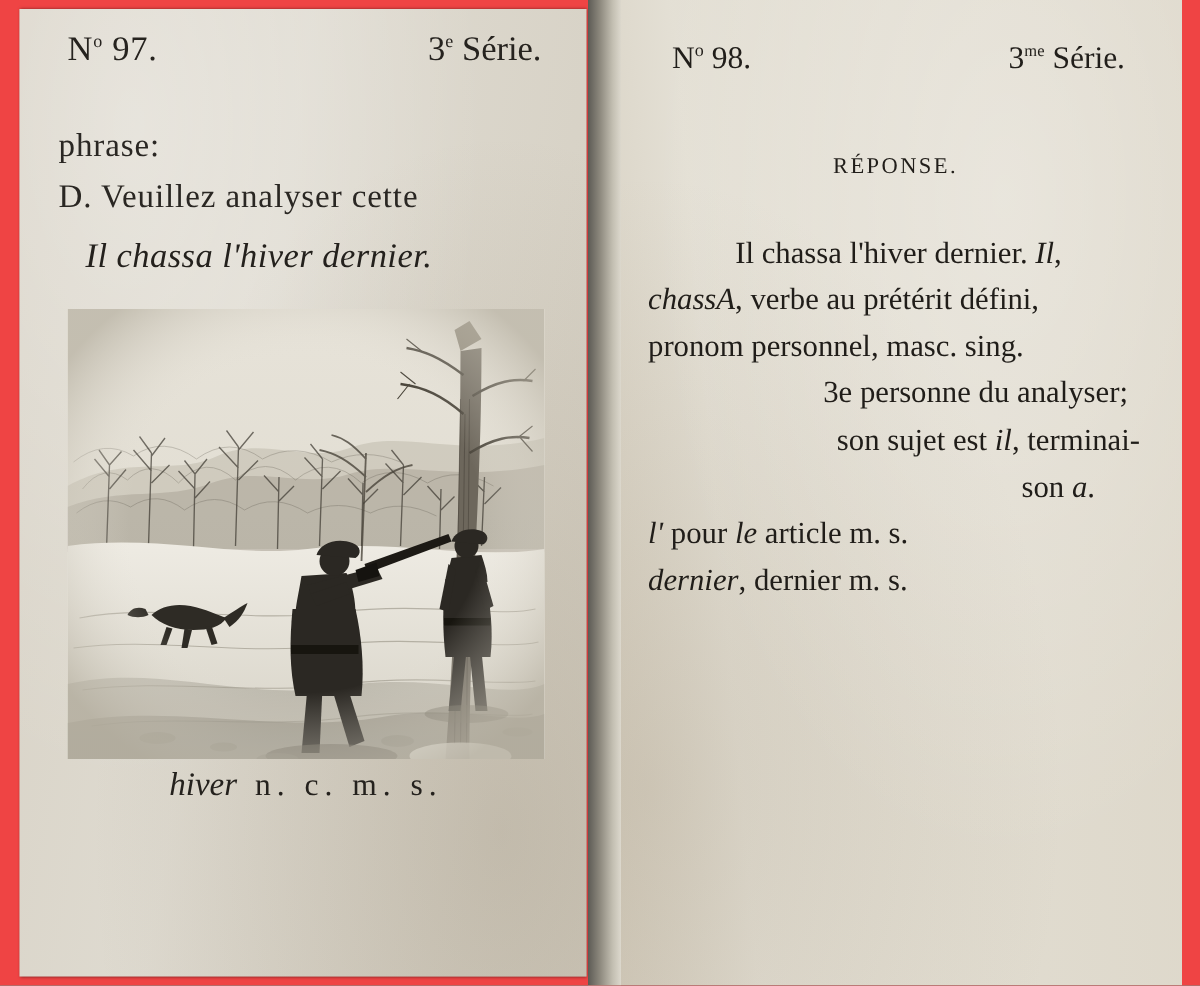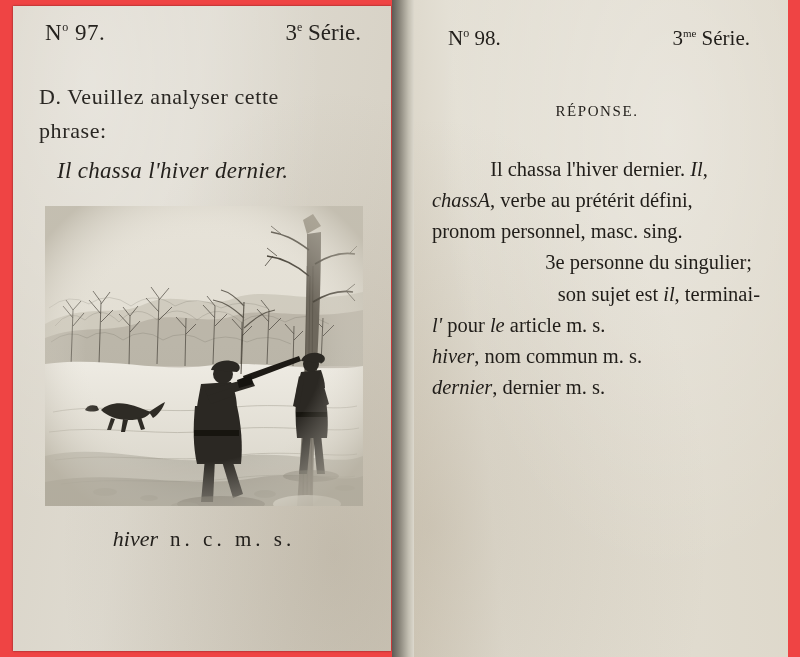--- a/index.html
+++ b/index.html
@@ -83,21 +83,21 @@
     position: relative;
     margin: 22px auto 0 auto;
     width: 318px;
     height: 300px;
     background: #e2ded3;
     overflow: hidden;
   }
   .engraving svg { display: block; }
 
   .caption {
-    margin-top: 20px;
+    margin-top: 4px;
     text-align: center;
     color: #24211d;
     font-size: 22px;
   }
   .caption .cap-word {
     font-style: italic;
     margin-right: 12px;
   }
   .caption .cap-abbr {
     letter-spacing: 4px;
@@ -187,22 +187,22 @@
       <div class="row-top">
         <div class="num-left">
           <span>N</span><sup>o</sup><span> 97.</span>
         </div>
         <div class="serie-left">
           <span>3</span><sup>e</sup><span> Série.</span>
         </div>
       </div>
 
       <div class="prompt">
+        <div>phrase:</div>
         <div>D. Veuillez analyser cette</div>
-        <div>phrase:</div>
       </div>
 
       <div class="phrase">Il chassa l'hiver dernier.</div>
 
       <div class="engraving">
         <svg width="318" height="300" viewBox="0 0 318 300">
           <defs>
             <radialGradient id="vign" cx="50%" cy="48%" r="62%">
               <stop offset="60%" stop-color="#e6e2d8" stop-opacity="0"></stop>
               <stop offset="100%" stop-color="#b8b2a3" stop-opacity="0.75"></stop>
@@ -358,23 +358,23 @@
           <span>3</span><sup>me</sup><span> Série.</span>
         </div>
       </div>
 
       <div class="reponse">RÉPONSE.</div>
 
       <div class="answer" id="answer-body">
           <span class="ln l1"><span>Il chassa l'hiver dernier. </span><span class="it">Il</span><span>,</span></span>
           <span class="ln l3"><span class="it">chassA</span><span>, verbe au prétérit défini,</span></span>
           <span class="ln l2"><span>pronom personnel, masc. sing.</span></span>
-          <span class="ln l4"><span>3e personne du singulier;</span></span>
+          <span class="ln l4"><span>3e personne du analyser;</span></span>
           <span class="ln l5"><span>son sujet est </span><span class="it">il</span><span>, terminai-</span></span>
+          <span class="ln l6"><span>son </span><span class="it">a</span><span>.</span></span>
           <span class="ln l7"><span class="it">l'</span><span> pour </span><span class="it">le</span><span> article m. s.</span></span>
-          <span class="ln l8"><span class="it">hiver</span><span>, nom commun m. s.</span></span>
           <span class="ln l9"><span class="it">dernier</span><span>, dernier m. s.</span></span>
         </div>
 
     </div>
   </div>
 
 </div>
 
 </body></html>

